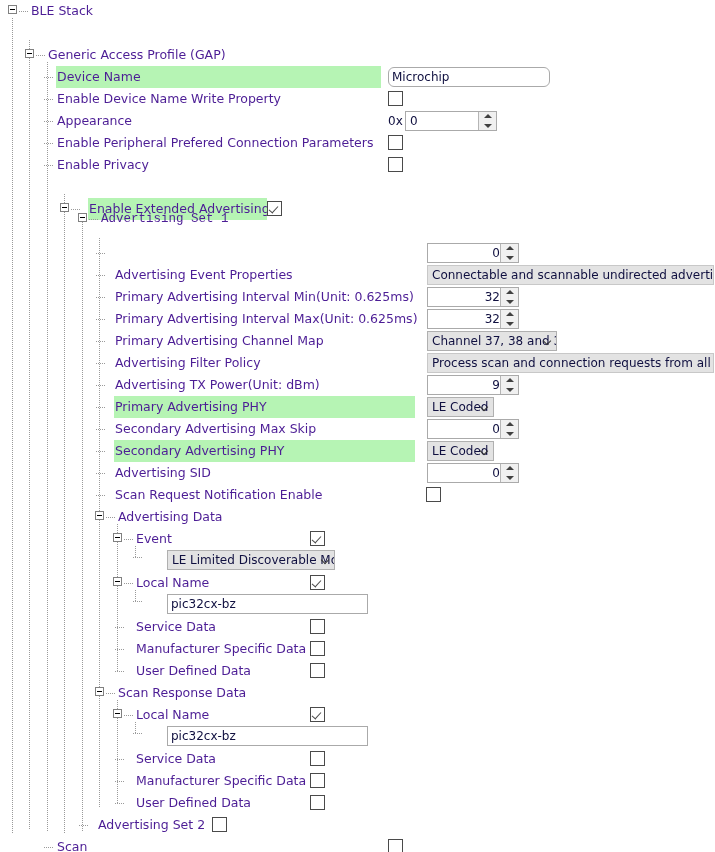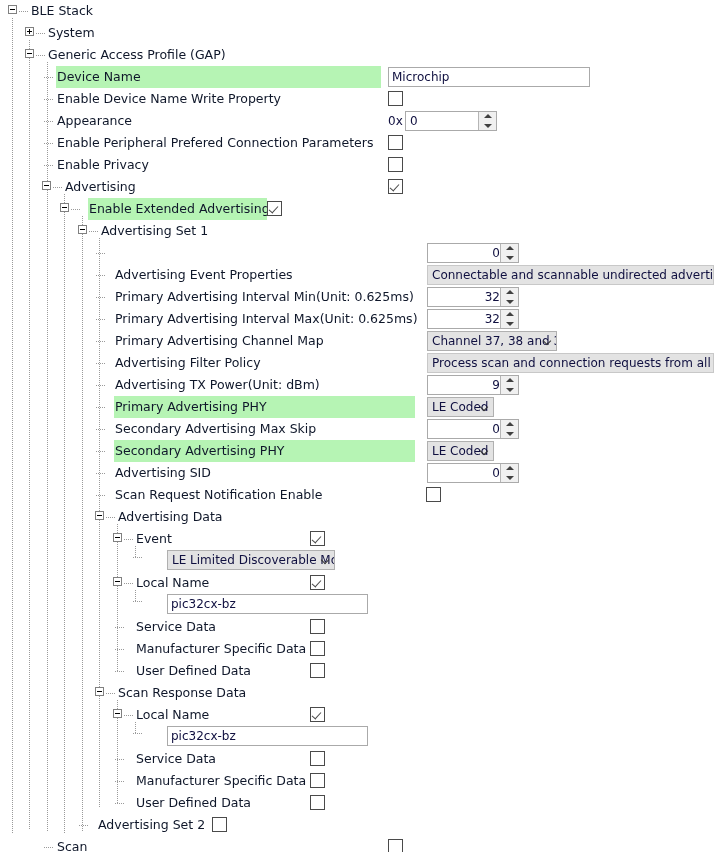--- a/index.html
+++ b/index.html
@@ -31,21 +31,21 @@
     height: 22px;
   }
 
   .label {
     position: absolute;
     top: 0;
     height: 22px;
     line-height: 22px;
     white-space: nowrap;
     font-size: 12.5px;
-    color: #0f172a;
+    color: #4c1d95;
     padding-left: 1px;
   }
   .label.hl {
     background: #b6f4b4;
   }
 
   
   .vline {
     position: absolute;
     width: 1px;
@@ -256,36 +256,31 @@
   <div class="vline" style="left:135px; top:546px; height:12px;"></div>
   <div class="vline" style="left:135px; top:590px; height:12px;"></div>
   <div class="vline" style="left:135px; top:722px; height:12px;"></div>
 
   <div class="row" style="top:0px;">
     <div class="expander" style="left:8px;"></div>
     <div class="elbow" style="left:19px;"></div>
     <div class="label" style="left:30px;">BLE Stack</div>
   </div>
 
-  <div class="row" style="top:22px;">
-    <div class="expander plus" style="left:25px;"></div>
-    <div class="elbow" style="left:36px;"></div>
-    <div class="label" style="left:47px;">System</div>
-  </div>
 
   <div class="row" style="top:44px;">
     <div class="expander" style="left:25px;"></div>
     <div class="elbow" style="left:36px;"></div>
     <div class="label" style="left:47px;">Generic Access Profile (GAP)</div>
   </div>
 
   <div class="row" style="top:66px;">
     <div class="elbow" style="left:44px;"></div>
     <div class="label hl" style="left:56px; width:324px;">Device Name</div>
-    <div class="textbox" style="left:388px; width:202px;">Microchip</div>
+    <div class="textbox" style="left:388px; width:162px;border-radius:6px;">Microchip</div>
   </div>
 
   <div class="row" style="top:88px;">
     <div class="elbow" style="left:44px;"></div>
     <div class="label" style="left:56px;">Enable Device Name Write Property</div>
     <div class="cbox" style="left:388px;"></div>
   </div>
 
   <div class="row" style="top:110px;">
     <div class="elbow" style="left:44px;"></div>
@@ -305,35 +300,29 @@
     <div class="label" style="left:56px;">Enable Peripheral Prefered Connection Parameters</div>
     <div class="cbox" style="left:388px;"></div>
   </div>
 
   <div class="row" style="top:154px;">
     <div class="elbow" style="left:44px;"></div>
     <div class="label" style="left:56px;">Enable Privacy</div>
     <div class="cbox" style="left:388px;"></div>
   </div>
 
-  <div class="row" style="top:176px;">
-    <div class="expander" style="left:42px;"></div>
-    <div class="elbow" style="left:53px;"></div>
-    <div class="label" style="left:64px;">Advertising</div>
-    <div class="cbox checked" style="left:388px;"></div>
-  </div>
 
   <div class="row" style="top:198px;">
     <div class="expander" style="left:60px;"></div>
     <div class="elbow" style="left:71px;"></div>
     <div class="label hl" style="left:82px; width:178px;margin-left:6px;">Enable Extended Advertising</div>
     <div class="cbox checked" style="left:267px;"></div>
   </div>
 
-  <div class="row" style="top:220px;">
+  <div class="row" style="top:208px;font-family:Liberation Mono, monospace;">
     <div class="expander" style="left:78px;"></div>
     <div class="elbow" style="left:89px;"></div>
     <div class="label" style="left:100px;">Advertising Set 1</div>
   </div>
 
   <div class="row" style="top:242px;">
     <div class="elbow" style="left:96px;"></div>
     <div class="spin" style="left:427px;">
       <div class="sval">0</div>
       <div class="sbtns">

